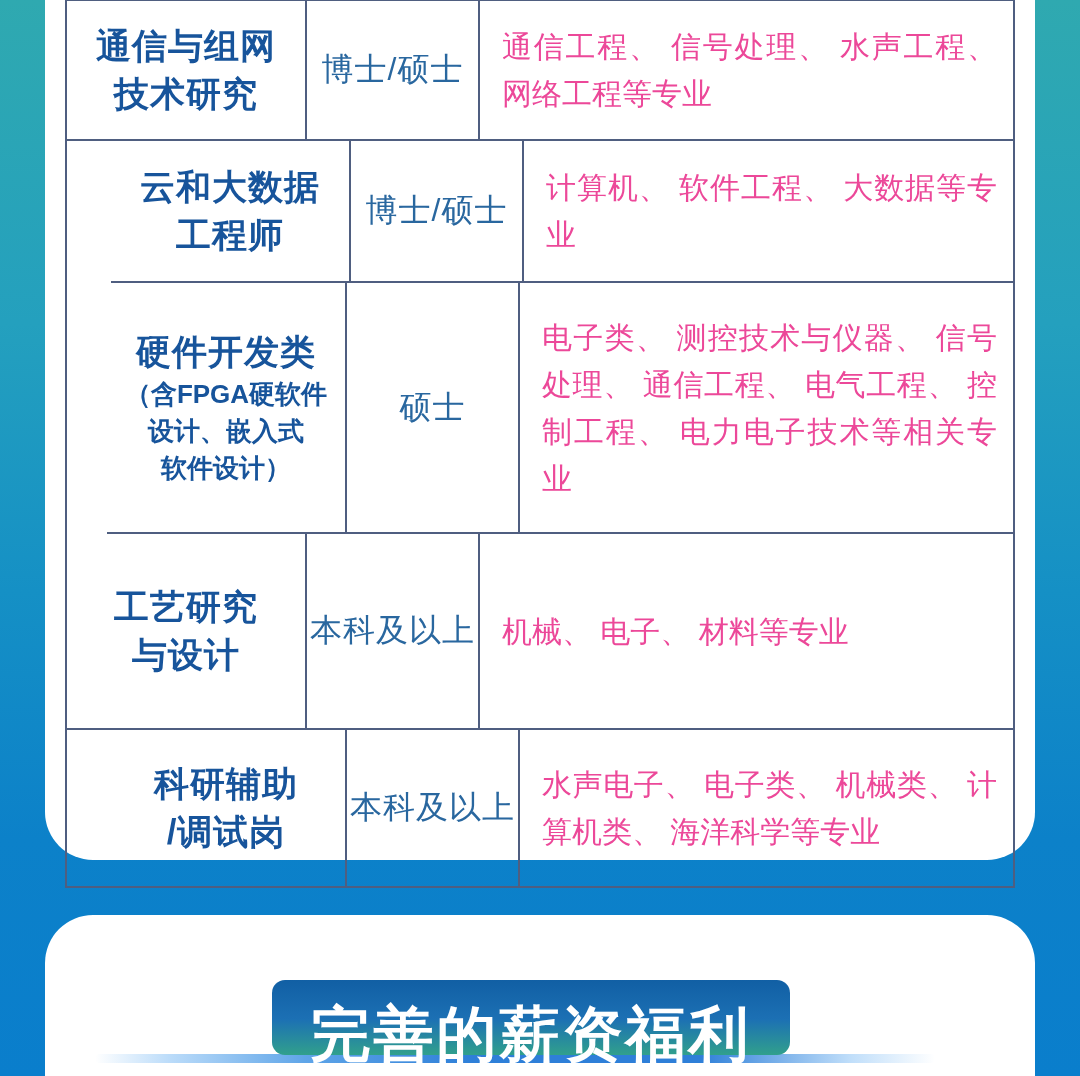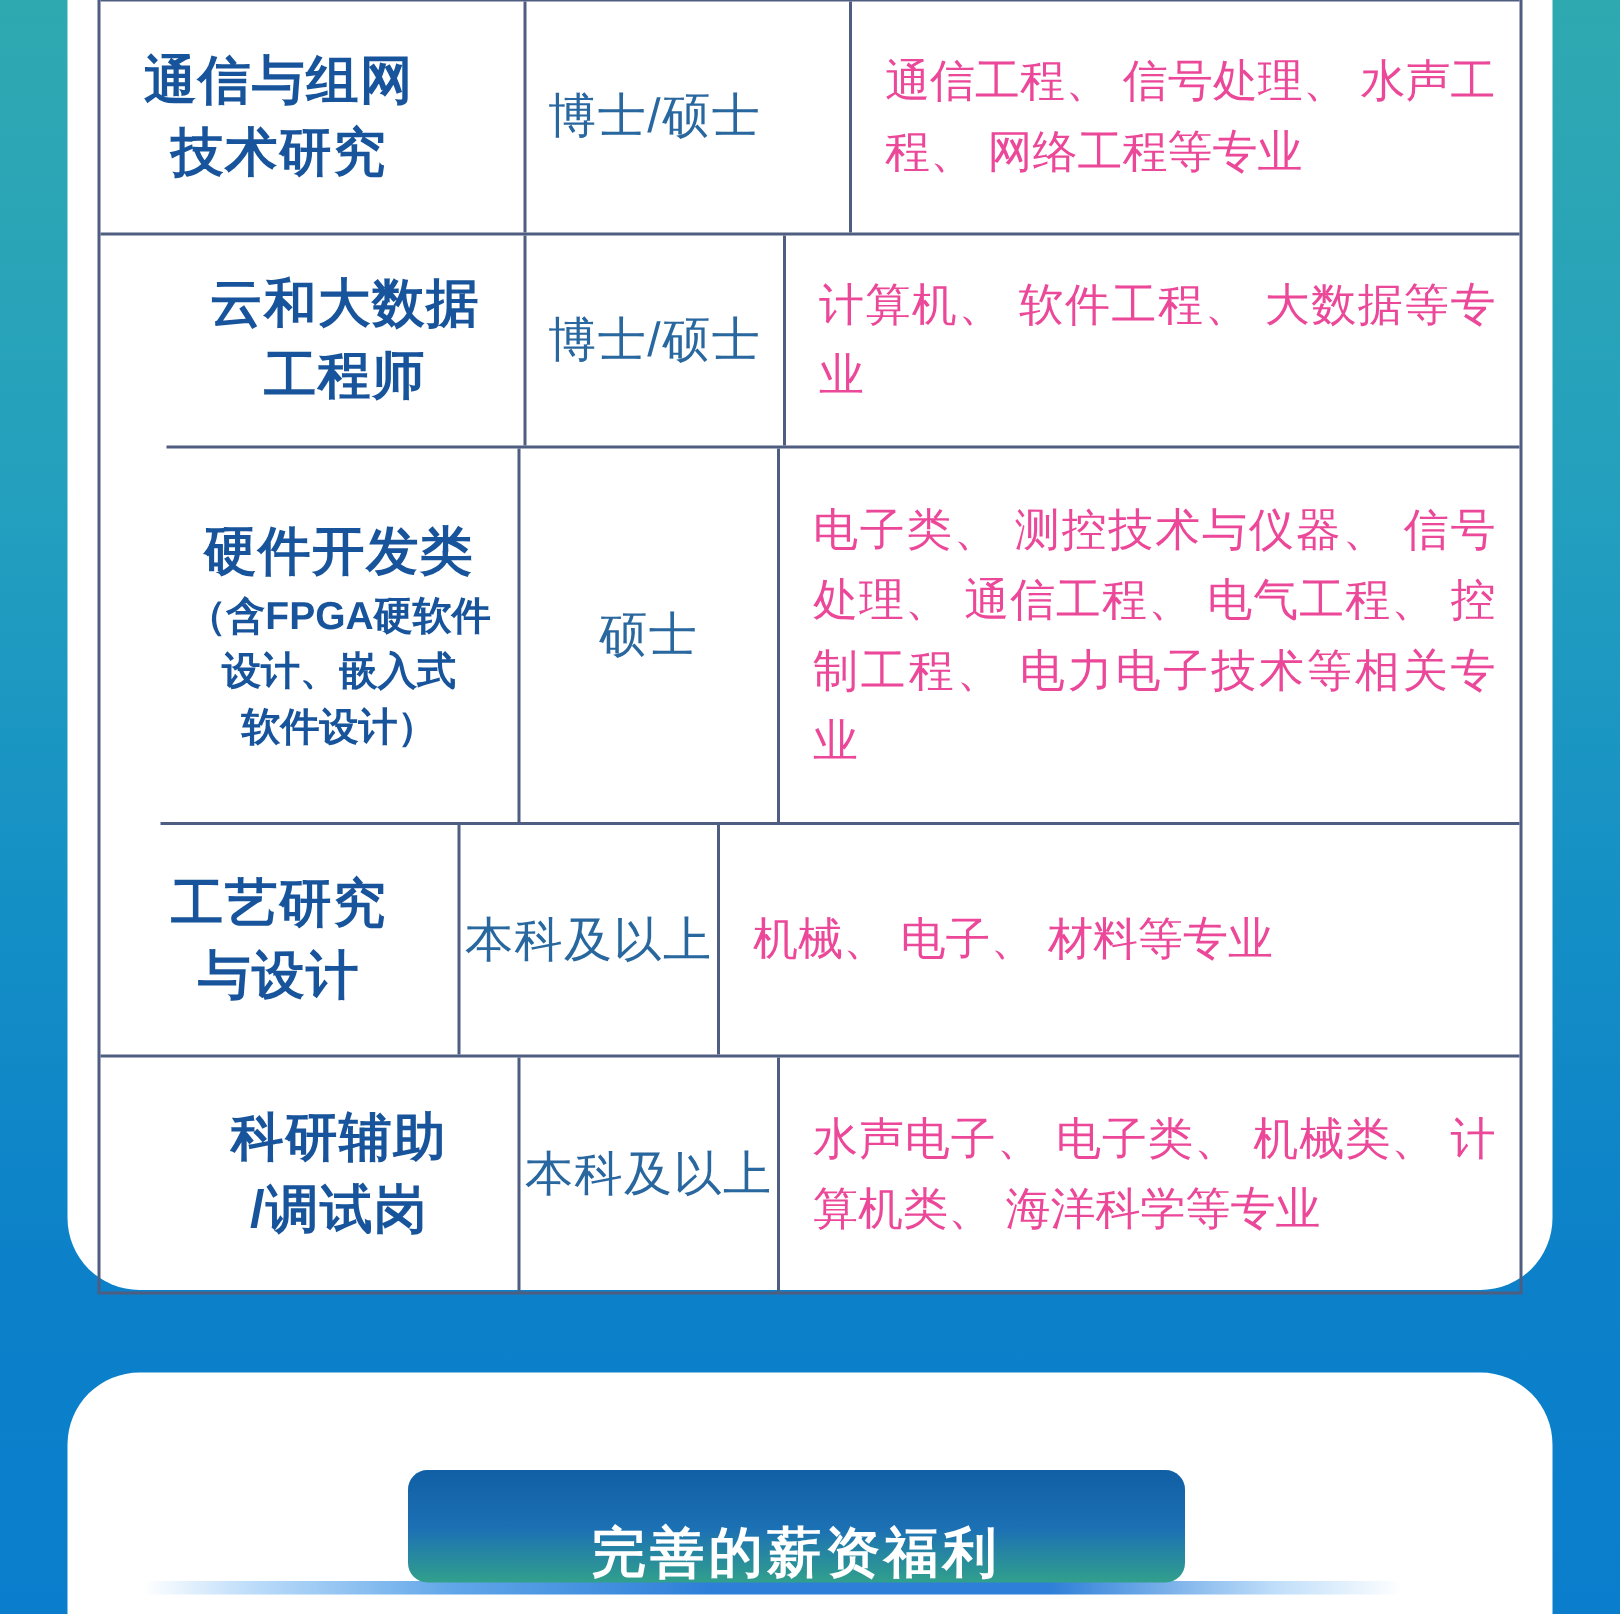--- a/index.html
+++ b/index.html
@@ -36,24 +36,24 @@
     border-right: 2px solid #4F5E80;
     box-sizing: border-box;
   }
   .trow {
     display: grid;
     grid-template-columns: 238px 173px 1fr;
     border-bottom: 2px solid #4F5E80;
     box-sizing: border-box;
   }
   .trow-stub { height: 9px; }
-  .trow-1 { height: 156px; gap: 44px; }
+  .trow-1 { height: 140px; }
   .trow-2 { height: 142px; margin-left: 44px; }
   .trow-3 { height: 251px; margin-left: 40px; }
-  .trow-4 { height: 155px; }
+  .trow-4 { height: 196px; }
   .trow-5 { height: 158px; padding-left: 40px; }
   .cell {
     display: flex;
     flex-direction: column;
     align-items: center;
     justify-content: center;
     box-sizing: border-box;
     overflow: hidden;
   }
   .cell + .cell { border-left: 2px solid #4F5E80; }
@@ -117,21 +117,21 @@
     height: 75px;
     border-radius: 13px;
     z-index: 2;
     display: flex;
     align-items: center;
     justify-content: center;
     background: linear-gradient(180deg, #115FA4 0%, #1C70B4 52%, #31A08C 100%);
   }
   .banner-title {
     color: #FFFFFF;
-    font-size: 36px;
+    font-size: 60px;
     font-weight: 700;
     letter-spacing: 3px;
     margin-top: 36px;
   }
 </style>
 </head>
 <body>
 
 <div>
 

